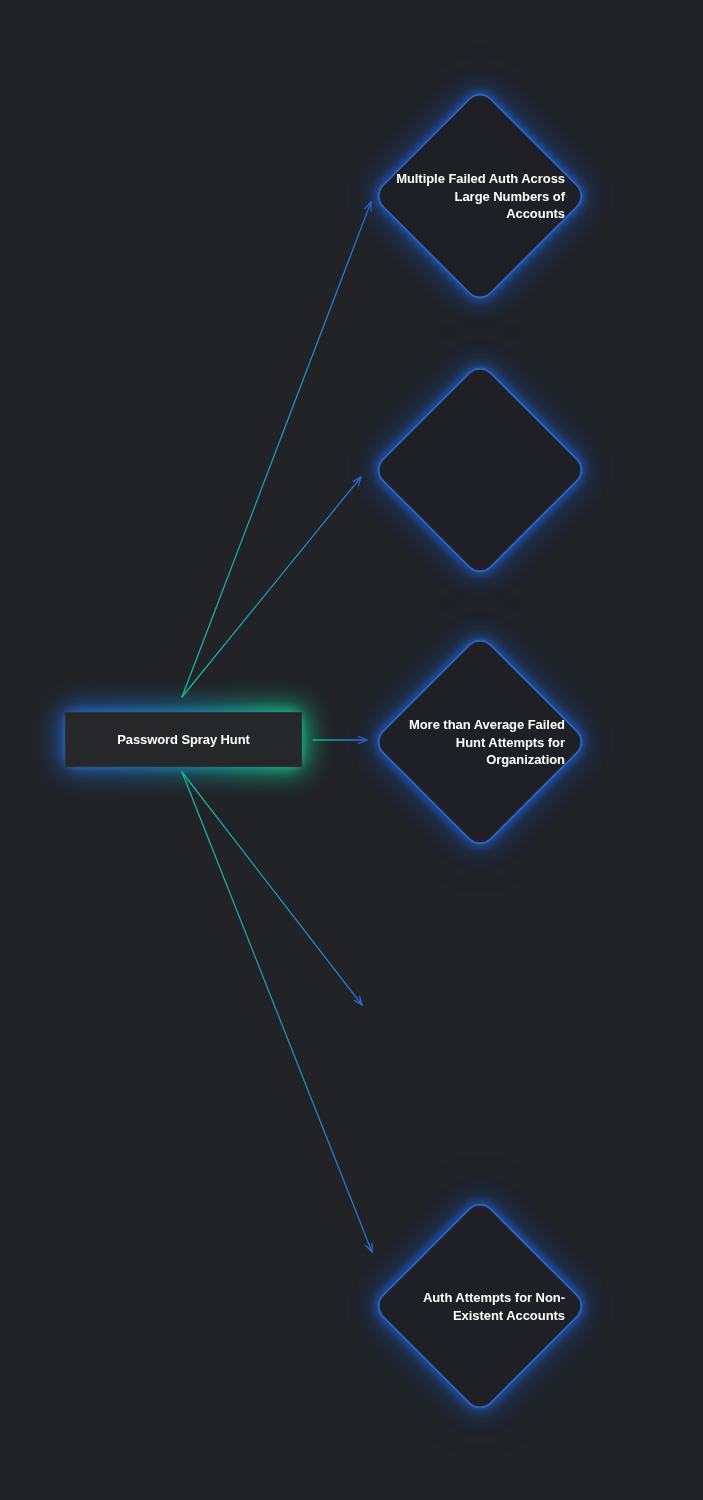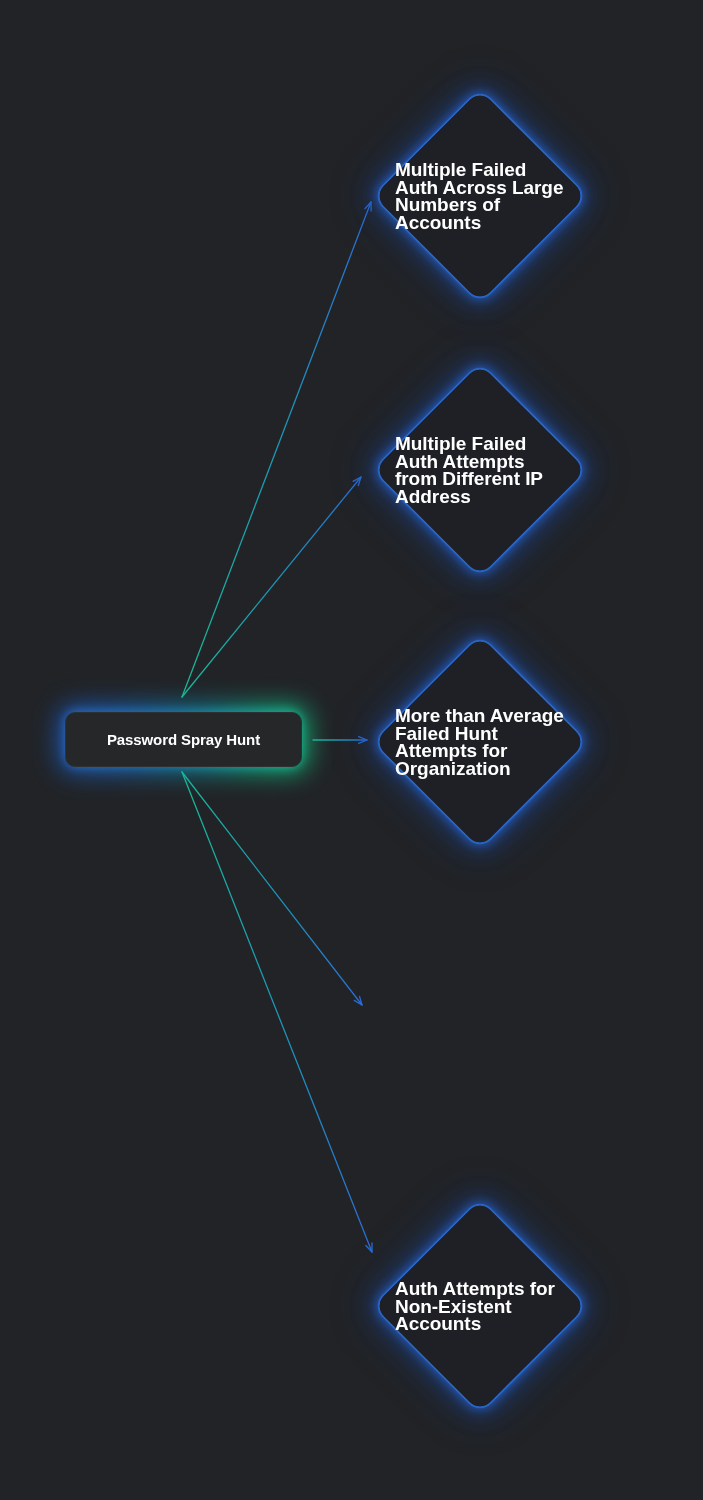--- a/index.html
+++ b/index.html
@@ -31,25 +31,25 @@
   }
 
   
   .root-node {
     position: absolute;
     z-index: 3;
     display: flex;
     align-items: center;
     justify-content: center;
     box-sizing: border-box;
-    border-radius: 10px;
+    border-radius: 0;
     background: #252729;
     border: 1px solid #2e3134;
     color: #ffffff;
-    font-size: 15px;
+    font-size: 13px;
     font-weight: bold;
     letter-spacing: -0.1px;
     text-align: left;
     white-space: nowrap;
   }
   .root-glow {
     position: absolute;
     z-index: 1;
     border-radius: 16px;
     background: linear-gradient(100deg, #1b4fa8 0%, #1a5fae 28%, #127e8f 58%, #12a37a 78%, #13b879 100%);
@@ -99,23 +99,23 @@
     border-radius: 14px;
     background: #1e2025;
   }
   .diamond-label {
     position: absolute;
     left: 50%;
     top: 50%;
     width: 170px;
     margin-left: -85px;
     transform: translateY(-50%);
-    text-align: left;
+    text-align: right;
     color: #ffffff;
-    font-size: 19px;
+    font-size: 13px;
     font-weight: bold;
     line-height: 17.5px;
     letter-spacing: -0.05px;
   }
 </style>
 </head>
 <body>
 
 <div id="canvas">
 
@@ -167,21 +167,20 @@
 
   <div class="diamond-wrap" style="left:374px; top:90px; width:212px; height:212px;">
     <div class="diamond-glow"></div>
     <div class="diamond-face"></div>
     <div class="diamond-label">Multiple Failed Auth Across Large Numbers of Accounts</div>
   </div>
 
   <div class="diamond-wrap" style="left:374px; top:364px; width:212px; height:212px;">
     <div class="diamond-glow"></div>
     <div class="diamond-face"></div>
-    <div class="diamond-label">Multiple Failed Auth Attempts from Different IP Address</div>
   </div>
 
   <div class="diamond-wrap" style="left:374px; top:636px; width:212px; height:212px;">
     <div class="diamond-glow"></div>
     <div class="diamond-face"></div>
     <div class="diamond-label">More than Average Failed Hunt Attempts for Organization</div>
   </div>
 
 
   <div class="diamond-wrap" style="left:374px; top:1200px; width:212px; height:212px;">

